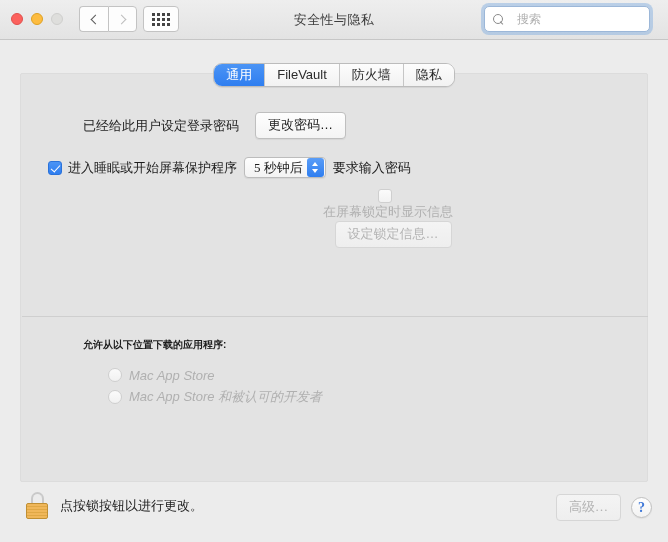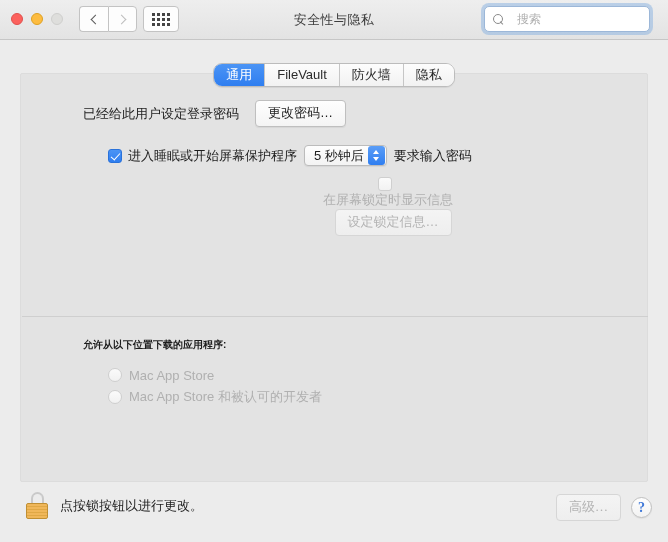--- a/index.html
+++ b/index.html
@@ -135,40 +135,40 @@
   .tab.active {
     background: linear-gradient(180deg,#4b94f5,#2f7ef0);
     color: #fff;
   }
 
   
   .content { position: absolute; left: 0; right: 0; top: 60px; }
 
   .row { display: flex; align-items: center; }
 
-  .row-pw { margin-left: 83px; margin-top: 0; }
+  .row-pw { margin-left: 83px; margin-top: 12px; }
   .label-static { font-size: 13px; color: #1d1d1d; }
   .btn {
     font-family: inherit;
     font-size: 13px; color: #1d1d1d;
     background: linear-gradient(180deg,#fefefe,#f4f4f4);
     border: 1px solid #bfbfbf;
     border-radius: 4px;
     padding: 3px 12px 4px;
     box-shadow: 0 1px 1px rgba(0,0,0,.06);
     white-space: nowrap;
   }
   .btn.disabled {
     color: #b3b3b3;
     background: linear-gradient(180deg,#f4f4f4,#eeeeee);
     border-color: #d6d6d6;
     box-shadow: none;
   }
 
-  .row-sleep { margin-left: 108px; margin-top: 18px; }
+  .row-sleep { margin-left: 48px; margin-top: 18px; font-family: Liberation Serif, serif; }
   .cbox {
     width: 14px; height: 14px; border-radius: 3px; flex: none;
     background: linear-gradient(180deg,#4b94f5,#2f7ef0);
     border: 1px solid #2a72da;
     position: relative;
     margin-right: 6px;
   }
   .cbox::after {
     content: ""; position: absolute; left: 4px; top: 1.3px;
     width: 4px; height: 8px;
@@ -211,21 +211,21 @@
   .divider {
     position: absolute; left: 22px; right: 20px; top: 216px;
     height: 1px; background: #cfcfcf;
   }
 
   .section-title {
     position: absolute; left: 83px; top: 238px;
     font-size: 10px; font-weight: bold; color: #1d1d1d;
   }
   .radios { position: absolute; left: 108px; top: 264px; }
-  .radio-row { display: flex; align-items: center; height: 22px; }
+  .radio-row { display: flex; align-items: center; height: 22px; font-style: italic; }
   .radio {
     width: 14px; height: 14px; border-radius: 50%; flex: none;
     background: linear-gradient(180deg,#fbfbfb,#f1f1f1);
     border: 1px solid #cfcfcf;
     margin-right: 7px;
     position: relative;
   }
   .radio.sel::after {
     content: ""; position: absolute; left: 3.5px; top: 3.5px;
     width: 5px; height: 5px; border-radius: 50%;

